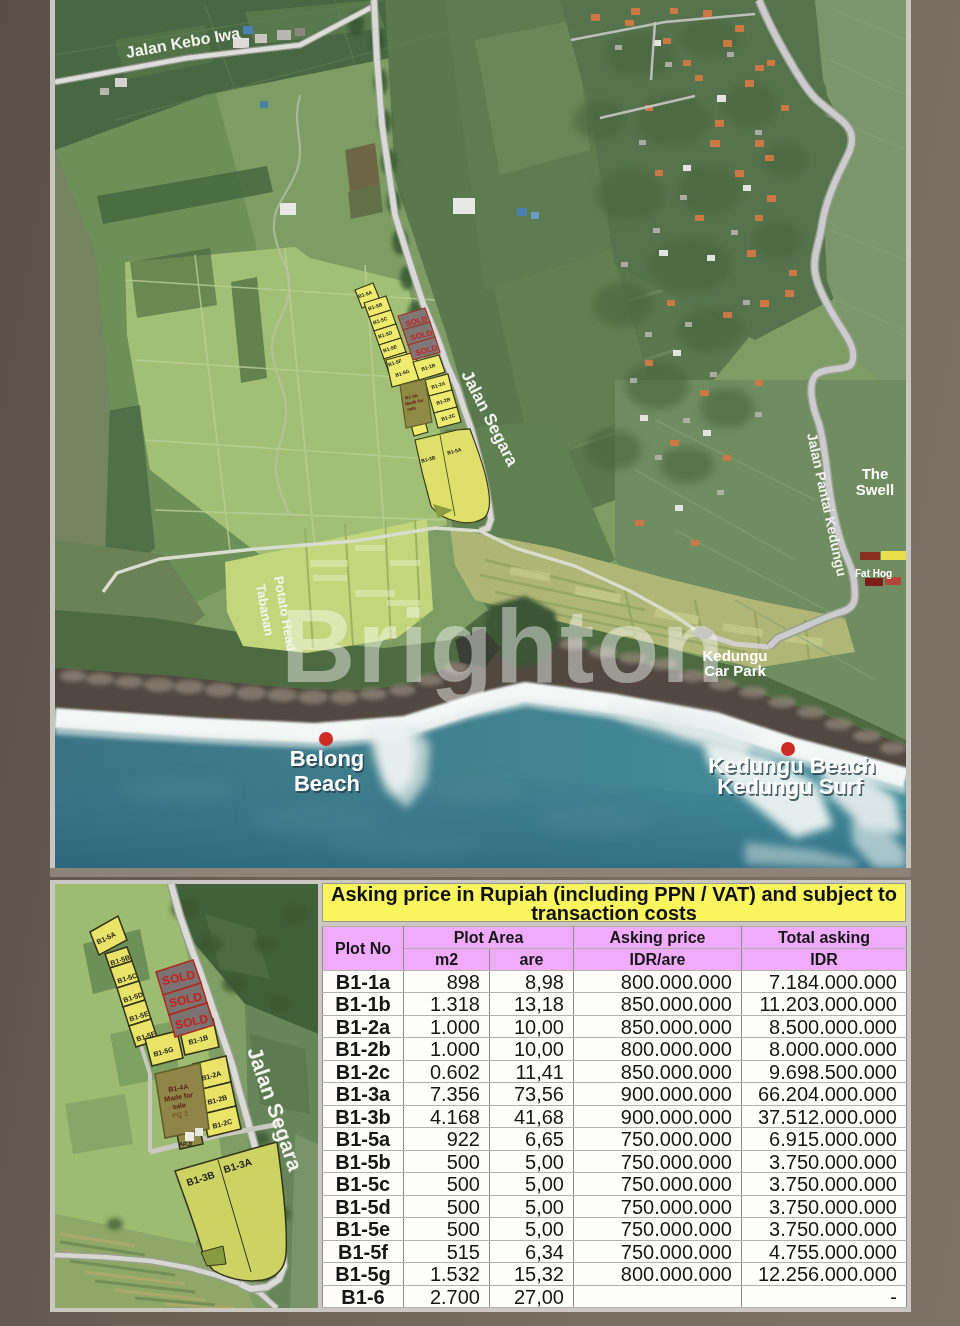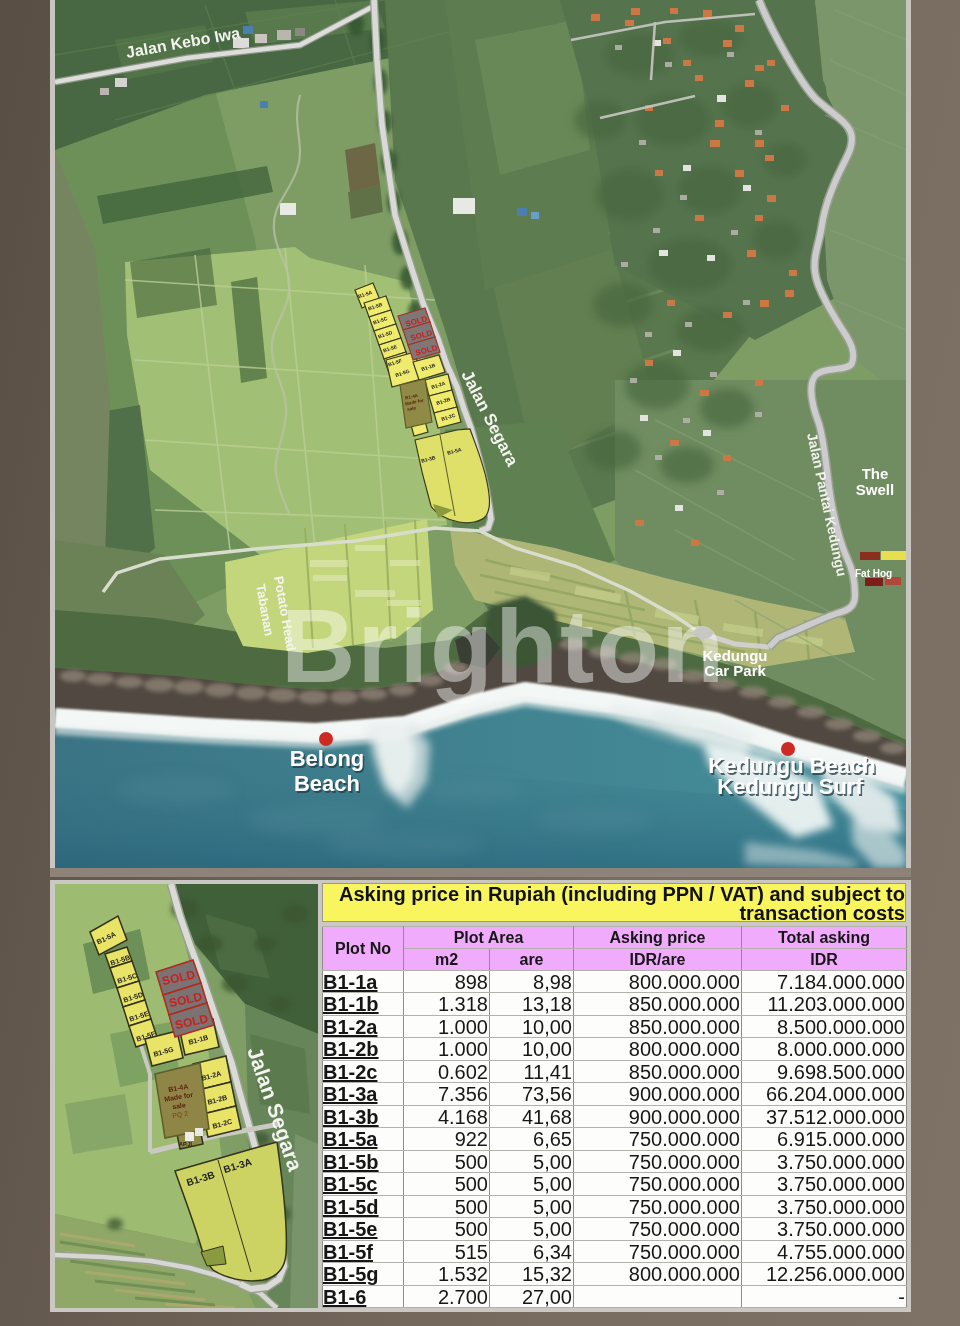--- a/index.html
+++ b/index.html
@@ -5,28 +5,28 @@
 html,body{margin:0;padding:0;}
 body{width:960px;height:1326px;overflow:hidden;position:relative;
   background:linear-gradient(100deg,#584e44 0%,#6a5e53 30%,#786c60 65%,#7e7266 100%);
   font-family:"Liberation Sans", sans-serif;}
 #map1frame{position:absolute;left:50px;top:0;width:861px;height:877px;background:#c9c6c1;}
 #map1{position:absolute;left:5px;top:0;width:851px;height:868px;}
 #botframe{position:absolute;left:50px;top:880px;width:861px;height:432px;background:#cbc7c2;}
 #inset{position:absolute;left:5px;top:4px;width:263px;height:424px;}
 #tablewrap{position:absolute;left:270px;top:3px;width:638px;height:426px;}
 .ttl{position:absolute;left:2px;top:0;width:584px;height:39px;background:#f8f55f;
-  border:1px solid #9a9892;box-sizing:border-box;text-align:right;
+  border:1px solid #9a9892;box-sizing:border-box;text-align:center;
   font-weight:bold;font-size:20px;line-height:19px;padding-top:1px;color:#111;}
 table.t{position:absolute;left:2px;top:43px;border-collapse:collapse;table-layout:fixed;
   font-size:20px;color:#161616;background:#fdfdfc;}
 table.t td,table.t th{border:1px solid #8f8d88;border-top:1px solid #b4b1ac;border-bottom:1px solid #b4b1ac;padding:0;overflow:hidden;white-space:nowrap;line-height:20px;}
 table.t th{background:#f0abfc;font-size:16px;font-weight:bold;}
-table.t td.r{text-align:right;padding-right:1px;}
-table.t td.pn{text-align:left;font-weight:bold;text-decoration:underline;}
+table.t td.r{text-align:right;padding-right:9px;}
+table.t td.pn{text-align:center;font-weight:bold;}
 </style>
 </head>
 <body>
 
 <div id="map1frame">
 
 <div style="position:absolute;left:0;top:868px;width:861px;height:9px;background:#8e8379;"></div>
 <svg id="map1" viewBox="0 0 851 868" xmlns="http://www.w3.org/2000/svg">
 <defs>
 <linearGradient id="ocean" x1="0" y1="0" x2="1" y2="0">

